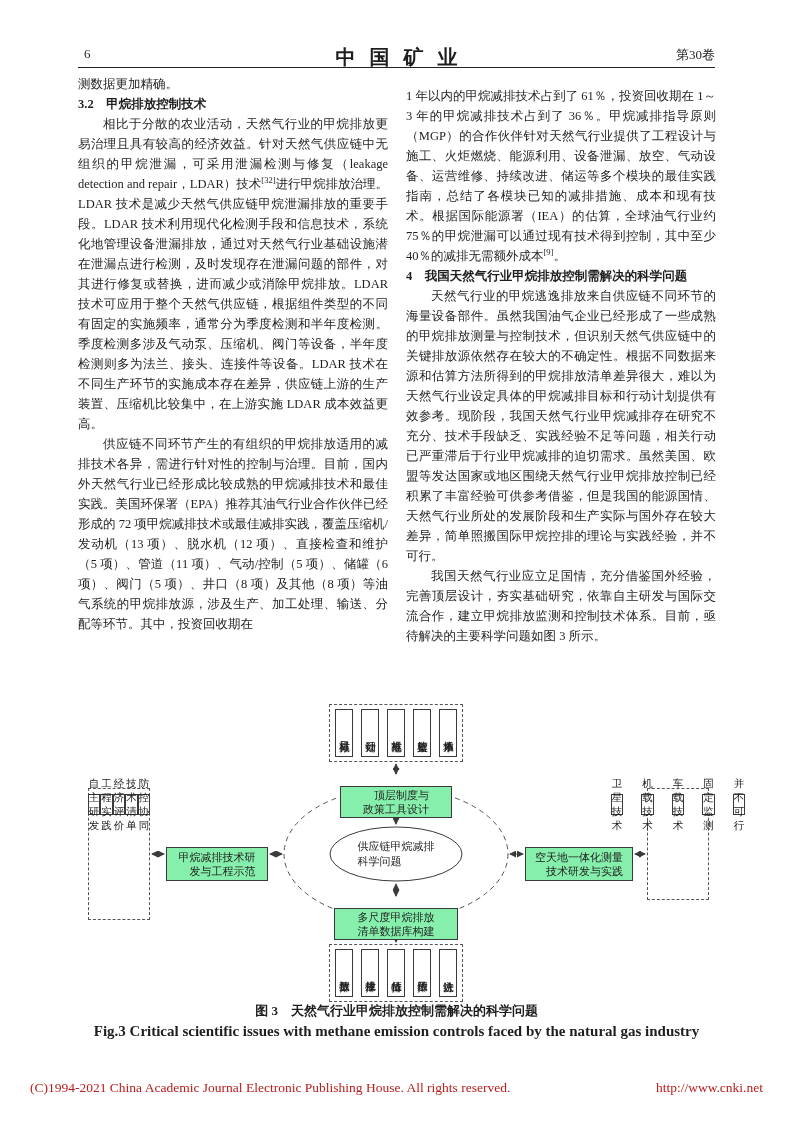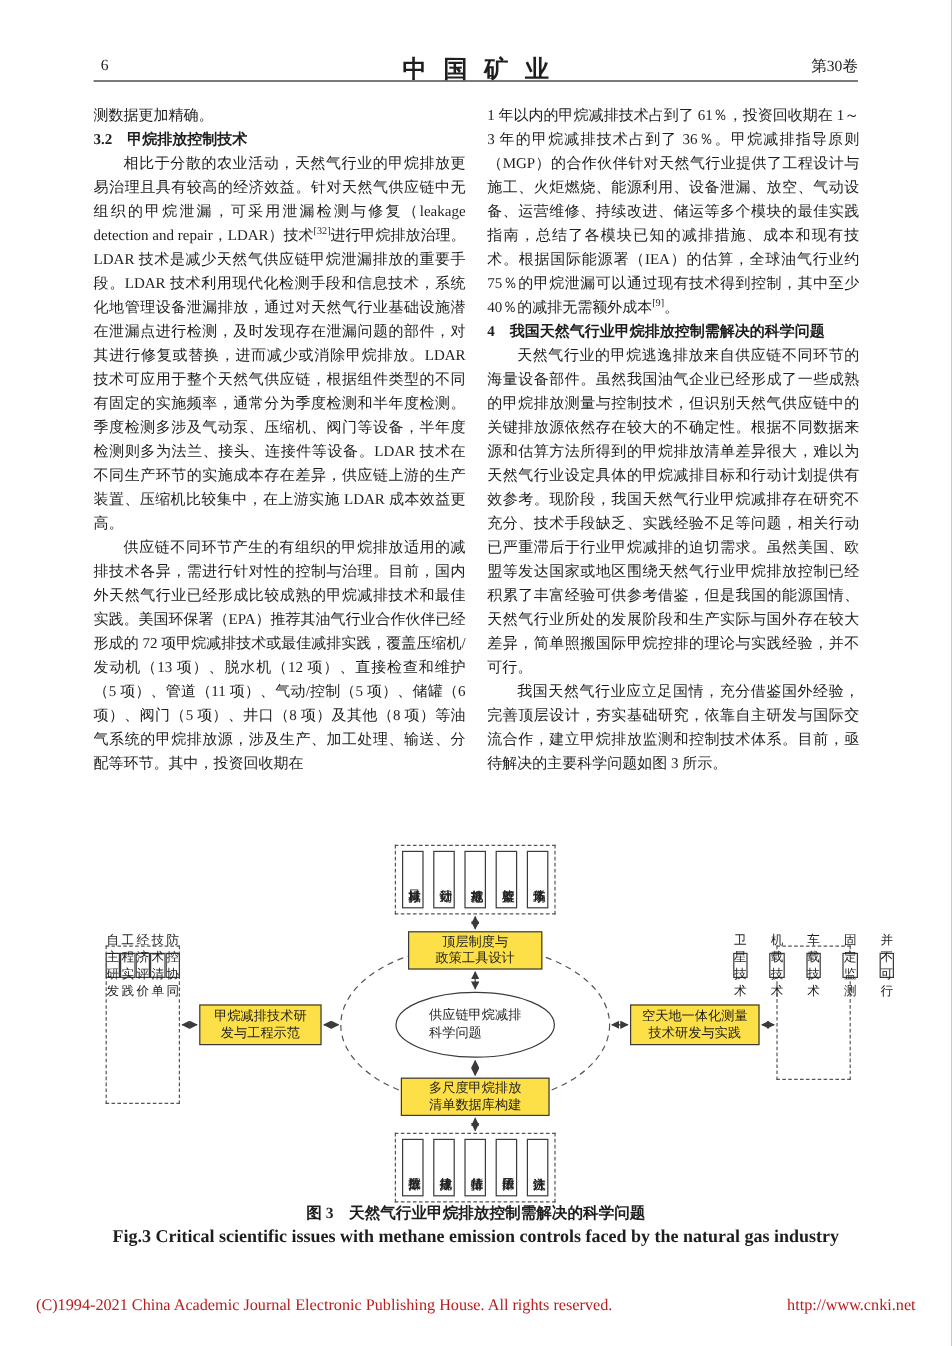--- a/index.html
+++ b/index.html
@@ -9,33 +9,33 @@
     font-family:"Liberation Serif", serif; color:#1e1e1e; margin:0 auto; overflow:hidden;
   }
   
   .header-row { position:absolute; left:78px; top:44px; width:637px; height:22px; font-size:13px; }
   .page-num { position:absolute; left:6px; top:2px; }
   .journal-title { position:absolute; left:50%; transform:translateX(-50%); top:0; font-weight:bold; font-size:20px; letter-spacing:14px; padding-left:14px; white-space:nowrap; }
   .volume { position:absolute; right:0; top:2px; }
   .header-rule { position:absolute; left:78px; top:67px; width:637px; border-top:1.6px solid #222; }
   
   .col { position:absolute; width:310px; font-size:12.5px; line-height:20px; text-align:justify; }
-  .col-left { left:78px; top:86px; }
+  .col-left { left:78px; top:74px; }
   .col-right { left:406px; top:86px; }
   .col p { margin:0; }
   p.indent { text-indent:2em; }
   .sec-heading { font-weight:bold; }
   sup.ref { font-size:8.5px; vertical-align:super; line-height:0; }
   
   .diagram { position:absolute; left:78px; top:702px; width:637px; height:300px; font-family:"Liberation Serif", serif; }
   .diagram svg { position:absolute; left:0; top:0; }
   .dbox {
-    position:absolute; border:1px solid #3a3a3a; background:#fde047; color:#1e1e1e;
-    display:flex; align-items:center; justify-content:center; text-align:center;
-    font-size:11px; line-height:1.3; white-space:pre-line;
+    position:absolute; border:1px solid #3a3a3a; background:#86efac; color:#1e1e1e;
+    display:flex; align-items:center; justify-content:center; text-align:right;
+    font-size:11px; line-height:1.3; white-space:pre-line;margin-top:10px;
   }
   .center-label {
     position:absolute; display:flex; align-items:center; justify-content:center;
     text-align:left; font-size:11px; line-height:1.35; white-space:pre-line; color:#1e1e1e;
   }
   .dgroup { position:absolute; border:1px dashed #555; background:#fff; display:flex; padding:5px; }
   .dgroup.h { flex-direction:row; justify-content:space-between; align-items:center; }
   .dgroup.v { flex-direction:row; justify-content:center; }
   .ditem {
     border:1px solid #3a3a3a; background:#fff; color:#1e1e1e;

